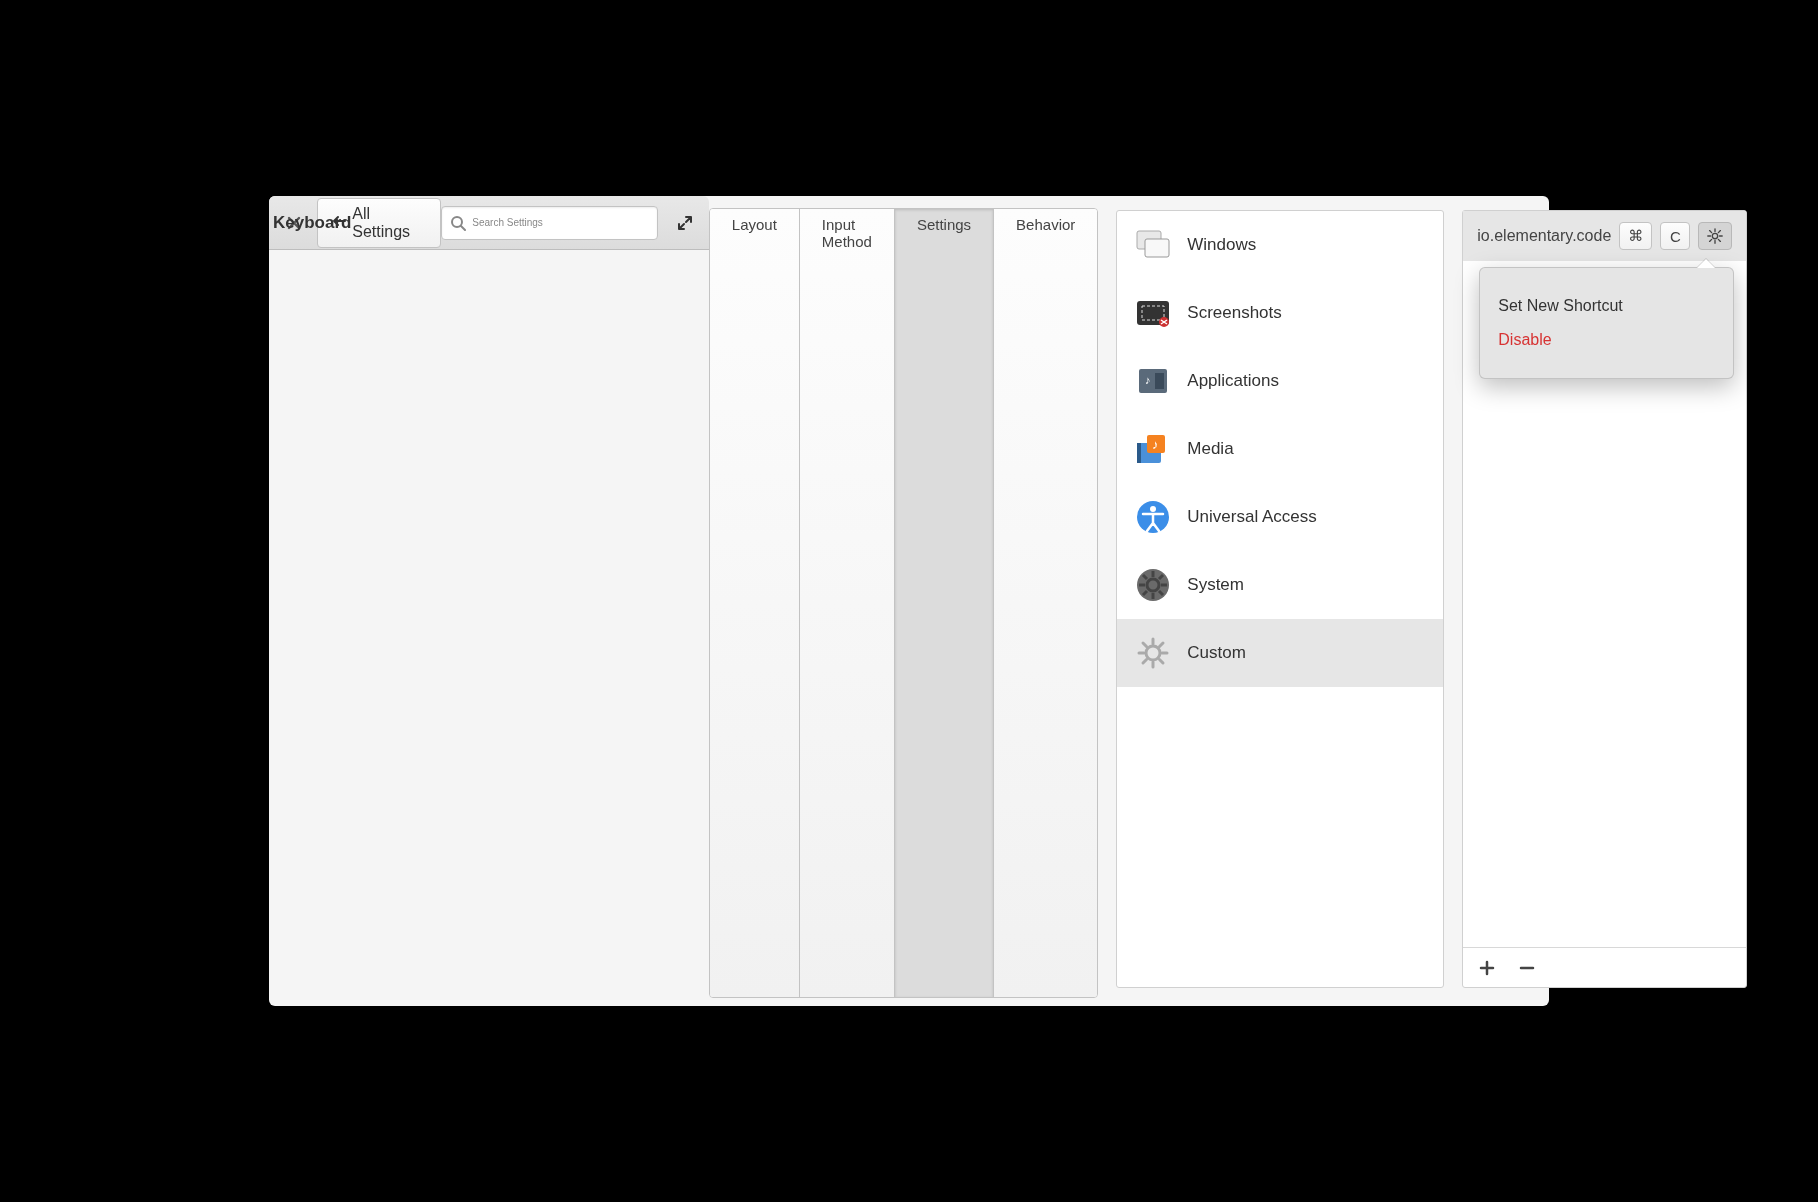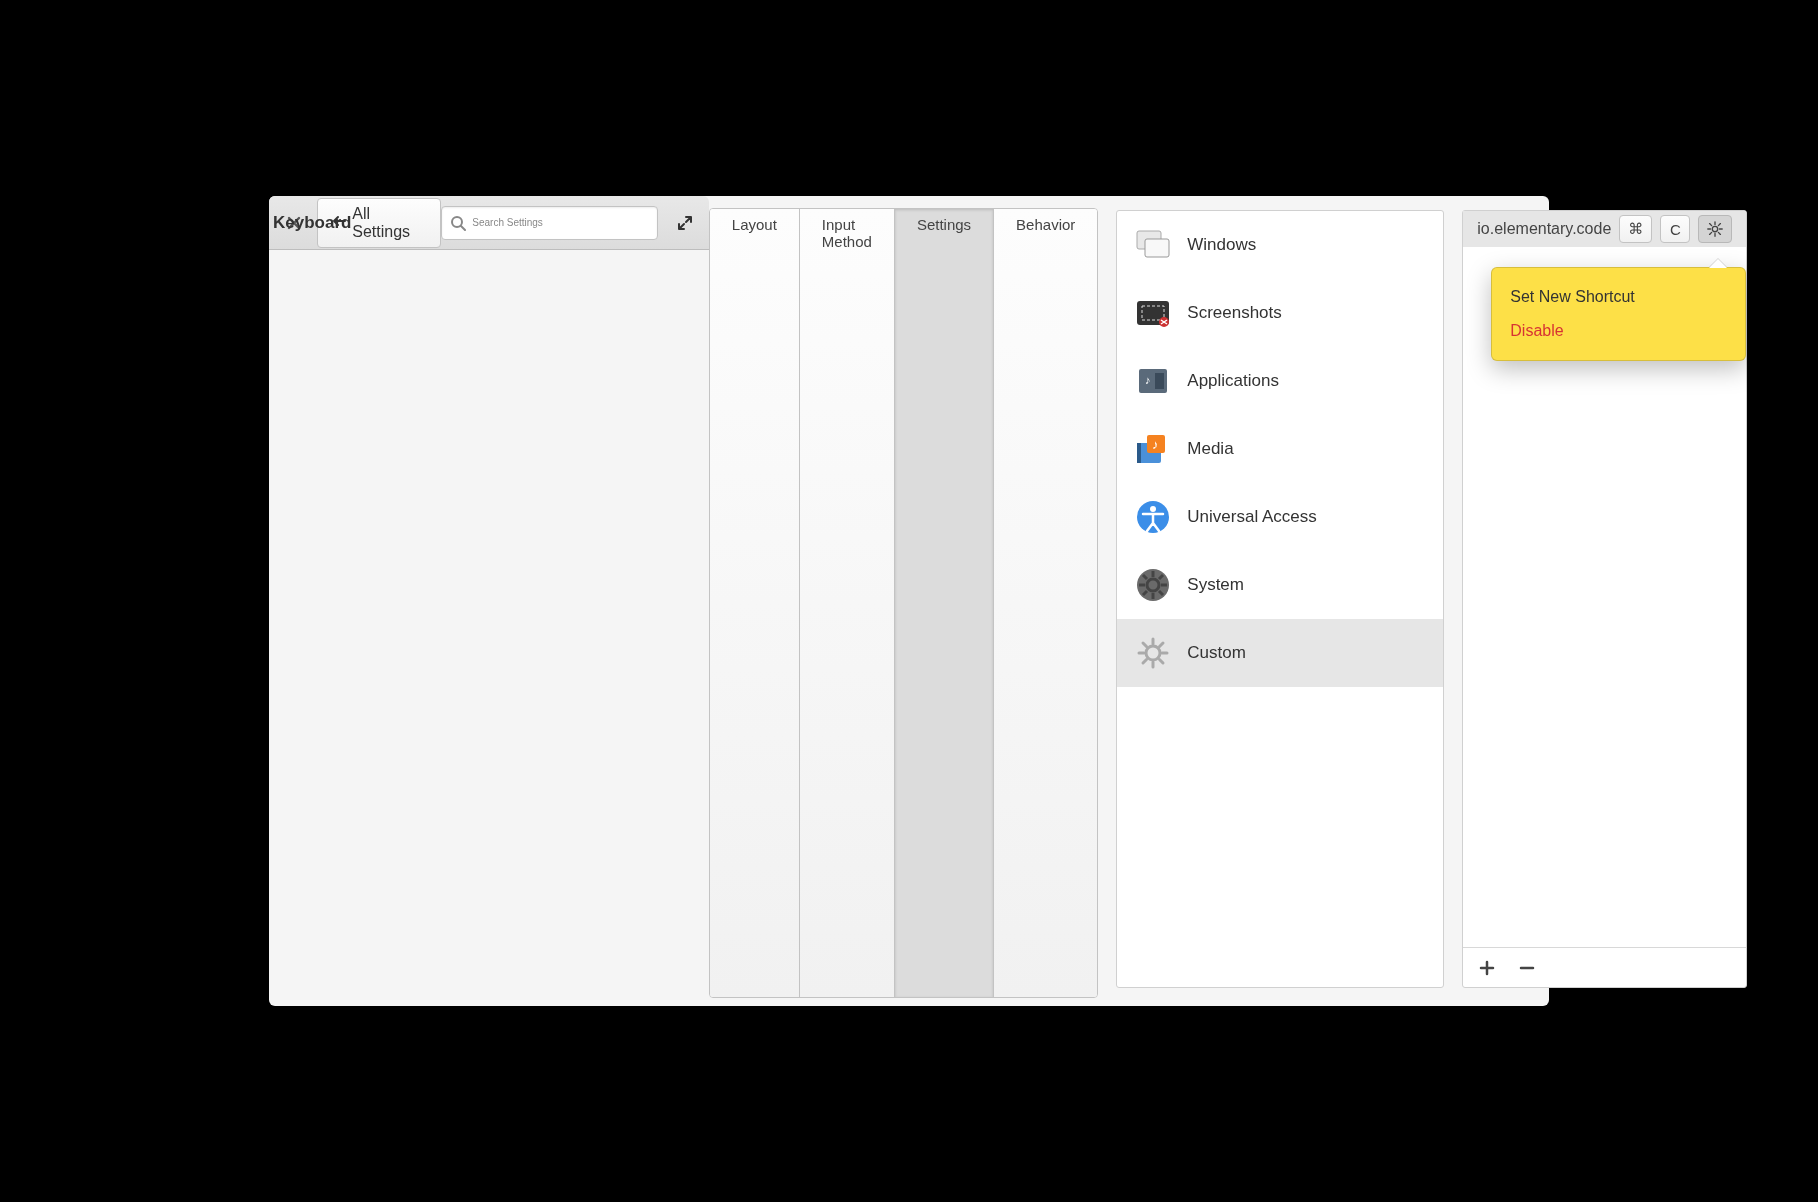--- a/index.html
+++ b/index.html
@@ -134,21 +134,21 @@
       display:flex; flex-direction:column;
       background:#fff;
       border:1px solid #d0d0d0;
       border-radius:3px;
       min-width:0;
       position:relative;
     }
     .shortcut-row {
       display:flex; align-items:center;
       background:#e6e6e6;
-      height:36px;
+      height:50px;
       padding: 0 14px;
       gap:8px;
     }
     .shortcut-label { flex:1; font-size:16px; color:#444; }
     .key-chip {
       background: linear-gradient(#fdfdfd,#f1f1f1);
       border:1px solid #c3c3c3;
       border-radius:4px;
       min-width:30px; height:28px;
       padding:0 8px;
@@ -171,27 +171,27 @@
     }
     .tool-btn {
       width:28px; height:28px;
       display:flex; align-items:center; justify-content:center;
       font-size:22px; font-weight:bold; color:#444;
       cursor:pointer;
     }
     
     .popover {
       position:absolute;
-      top: 56px; right: 0;
+      top: 56px; right: 12px;
       width: 255px;
-      background:#fde047;
+      background:#e5e5e5;
       border:1px solid rgba(0,0,0,0.15);
       border-radius:6px;
       box-shadow: 0 8px 24px rgba(0,0,0,0.25);
-      padding: 12px 0;
+      padding: 21px 0;
     }
     .popover::before {
       content:"";
       position:absolute; top:-9px; right:18px;
       width:0; height:0;
       border-left:9px solid transparent;
       border-right:9px solid transparent;
       border-bottom:9px solid #fff;
       filter: drop-shadow(0 -1px 0 rgba(0,0,0,0.15));
     }

